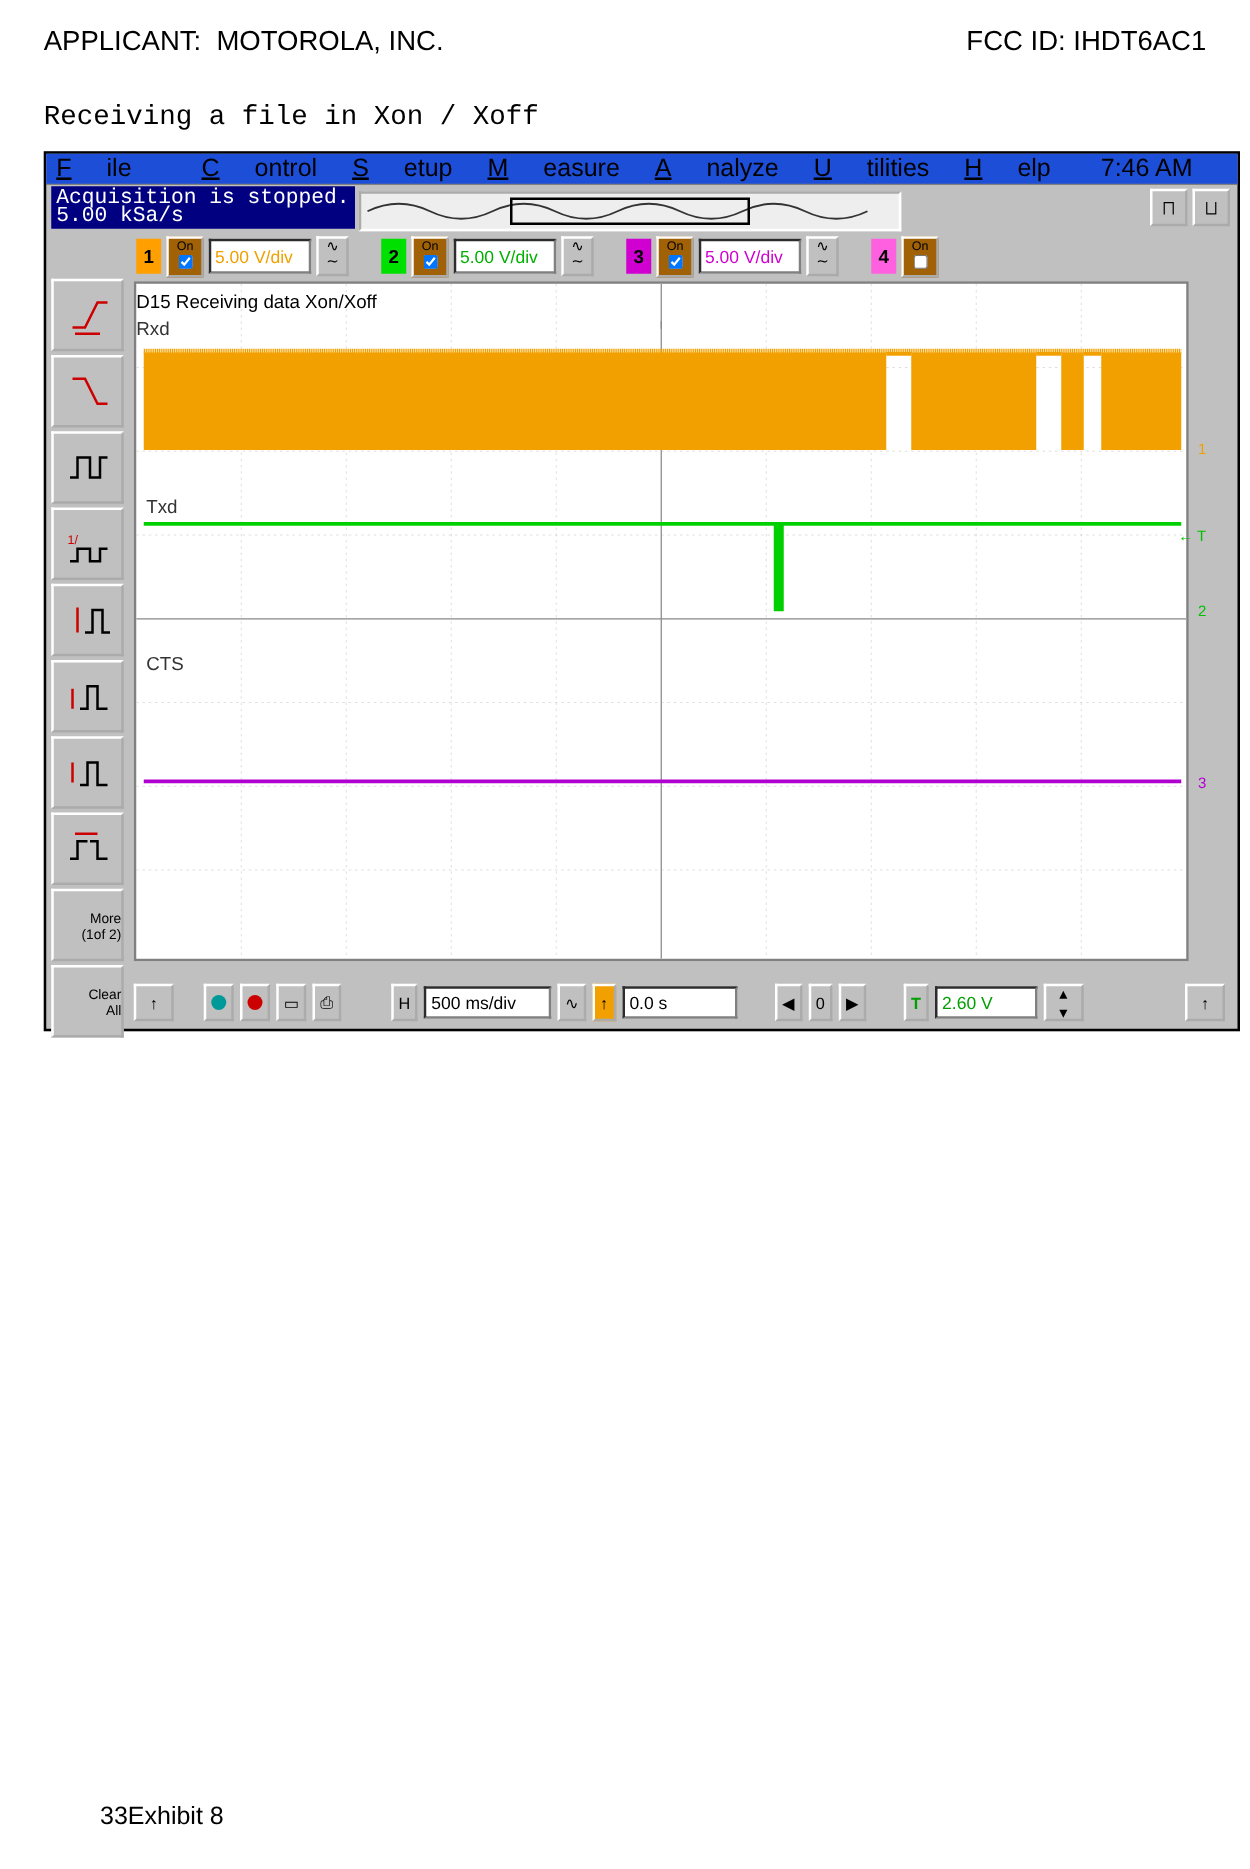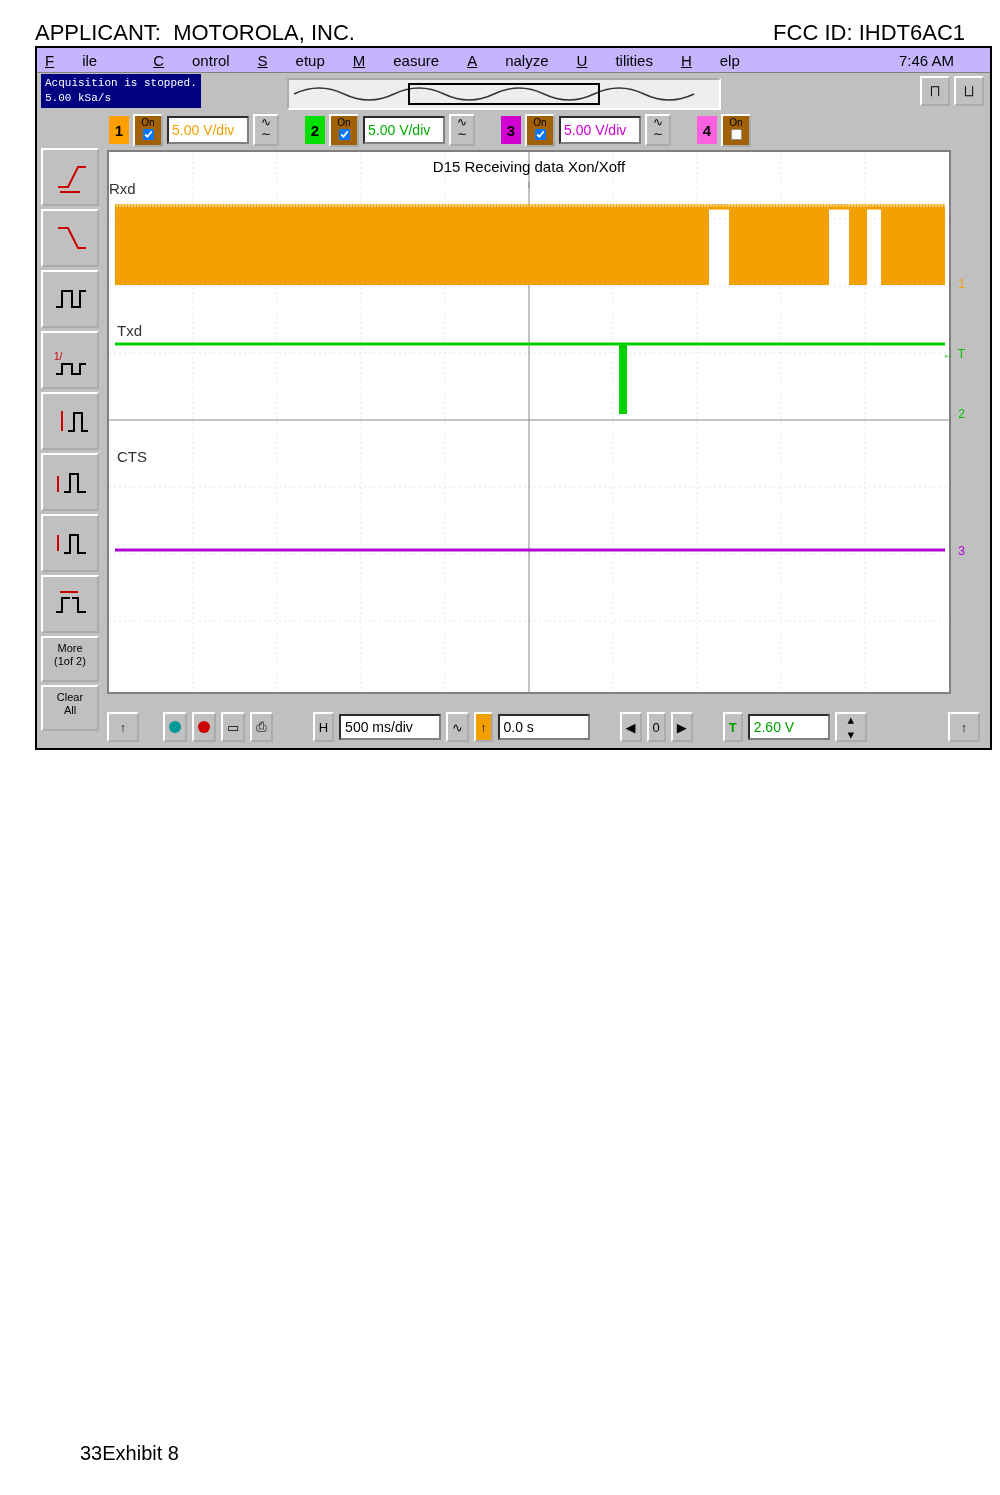--- a/index.html
+++ b/index.html
@@ -1,56 +1,57 @@
 <!DOCTYPE html>
 <html><head>
 <meta charset="utf-8">
 <style>
   body{margin:0;background:#fff;font-family:Helvetica,Arial,sans-serif;width:1000px;height:1495px;position:relative}
   .page{padding:20px 35px}
   .hdr{display:flex;justify-content:space-between;font-size:22px;white-space:pre}
   .sub{font-family:"Courier New",monospace;font-size:22px;margin:35px 0 15px}
   .scope{width:957px;height:704px;background:#c0c0c0;border:2px solid #000;position:relative;box-sizing:border-box;font-family:"MS Sans Serif",Arial,sans-serif}
-  .menubar{height:24px;background:#c4b5fd;border-bottom:1px solid #808080;display:flex;align-items:center;padding:0 8px;font-size:15px}
+  .menubar{height:24px;background:#1d4ed8;border-bottom:1px solid #808080;display:flex;align-items:center;padding:0 8px;font-size:20px}
   .menubar span{margin-right:28px;cursor:default}
   .menubar .u{text-decoration:underline}
   .time{margin-left:auto;margin-right:4px}
-  .status{position:absolute;top:26px;left:4px;background:#000080;color:#fff;font-family:"Courier New",monospace;font-size:11px;padding:2px 4px;line-height:15px}
+  .status{position:absolute;top:26px;left:4px;background:#000080;color:#fff;font-family:"Courier New",monospace;font-size:17px;padding:2px 4px;line-height:15px}
   .topicons{position:absolute;top:28px;right:6px;display:flex;gap:4px}
   .tbtn{width:26px;height:26px;background:#c0c0c0;border:2px outset #fff;display:flex;align-items:center;justify-content:center;font-size:12px}
   .wavebar{position:absolute;top:30px;left:250px;width:430px;height:28px;background:#eee;border:2px inset #fff}
   .wavebar svg{width:100%;height:100%}
   .chrow{position:absolute;top:66px;left:72px;right:10px;height:32px;display:flex;align-items:center;gap:4px}
   .chnum{width:20px;height:28px;display:flex;align-items:center;justify-content:center;font-size:15px;font-weight:bold}
   .c1{background:#ffa000}.c2{background:#00e000}.c3{background:#d000d0}.c4{background:#ff60e0}
   .onbox{width:26px;height:28px;background:#a16207;border:2px outset #fff;font-size:10px;text-align:center;line-height:11px;padding-top:1px}
   .onbox input{margin:0;transform:scale(.85)}
   .vread{height:24px;width:72px;background:#fff;border:2px inset #808080;font-size:14px;display:flex;align-items:center;padding:0 3px}
   .cpl{width:22px;height:28px;background:#c0c0c0;border:2px outset #fff;font-size:12px;text-align:center;line-height:12px}
   .tools{position:absolute;top:100px;left:4px;width:58px;display:flex;flex-direction:column;gap:3px}
   .tool{width:54px;height:54px;background:#c0c0c0;border:2px outset #fff;display:flex;align-items:center;justify-content:center}
-  .txttool{width:54px;height:38px;background:#c0c0c0;border:2px outset #fff;font-size:11px;text-align:center;line-height:13px;padding-top:4px}
+  .txttool{width:54px;height:38px;background:#c0c0c0;border:2px outset #fff;font-size:11px;text-align:right;line-height:13px;padding-top:16px}
   .graph{position:absolute;top:102px;left:70px;width:840px;height:540px;background:#fff;border:2px solid #808080}
   .graph svg{position:absolute;inset:0;width:100%;height:100%}
-  .gtitle{position:absolute;top:6px;left:0;right:0;text-align:center;font-size:15px}
+  .gtitle{position:absolute;top:6px;left:0;right:0;font-size:15px}
   .glabel{position:absolute;font-size:15px;color:#333}
   .marker{position:absolute;right:-16px;font-size:12px}
   .bottombar{position:absolute;bottom:6px;left:70px;right:10px;height:30px;display:flex;align-items:center;gap:5px}
   .bbtn{height:26px;background:#c0c0c0;border:2px outset #fff;display:flex;align-items:center;justify-content:center;padding:0 4px;font-size:13px}
   .breadout{height:22px;background:#ffffff;border:2px inset #808080;font-size:14px;display:flex;align-items:center;padding:0 4px}
   .ftr{position:absolute;bottom:30px;left:0;right:0;display:flex;justify-content:flex-start;padding:0 80px;font-size:20px}
 </style>
 </head>
 <body>
 
 <div class="page">
   <div class="hdr">
     <span><span>APPLICANT:  </span><span>MOTOROLA, INC.</span></span>
     <span><span>FCC ID: </span><span>IHDT6AC1</span></span>
   </div>
+  <div class="sub">Receiving a file in Xon / Xoff</div>
 
   <div class="scope">
 
     <div class="menubar">
       <span><span class="u">F</span><span>ile</span></span>
       <span><span class="u">C</span>ontrol</span>
       <span><span class="u">S</span>etup</span>
       <span><span class="u">M</span>easure</span>
       <span><span class="u">A</span>nalyze</span>
       <span><span class="u">U</span>tilities</span>

